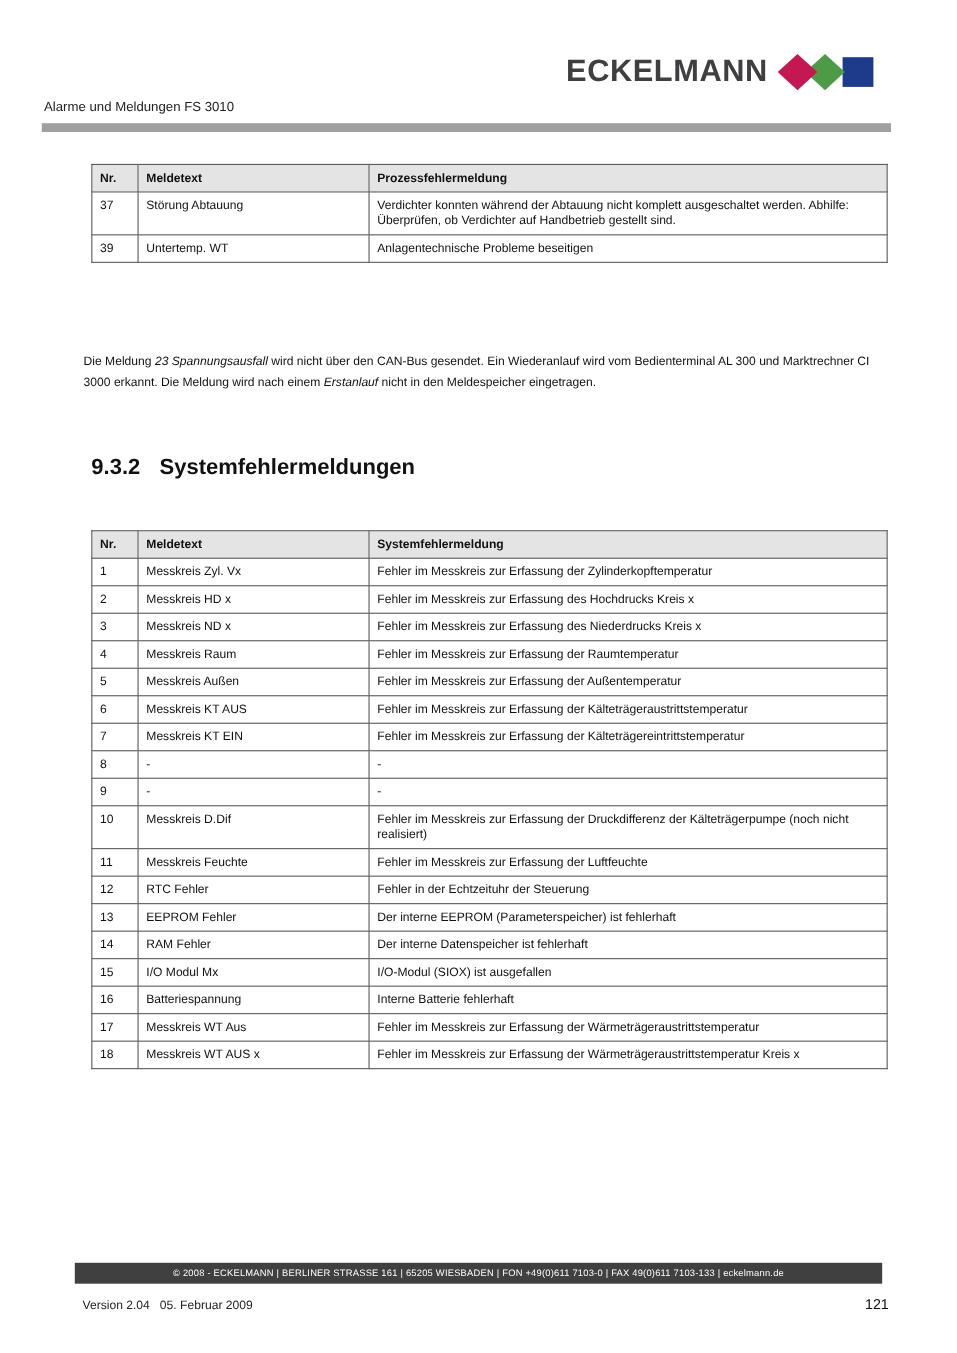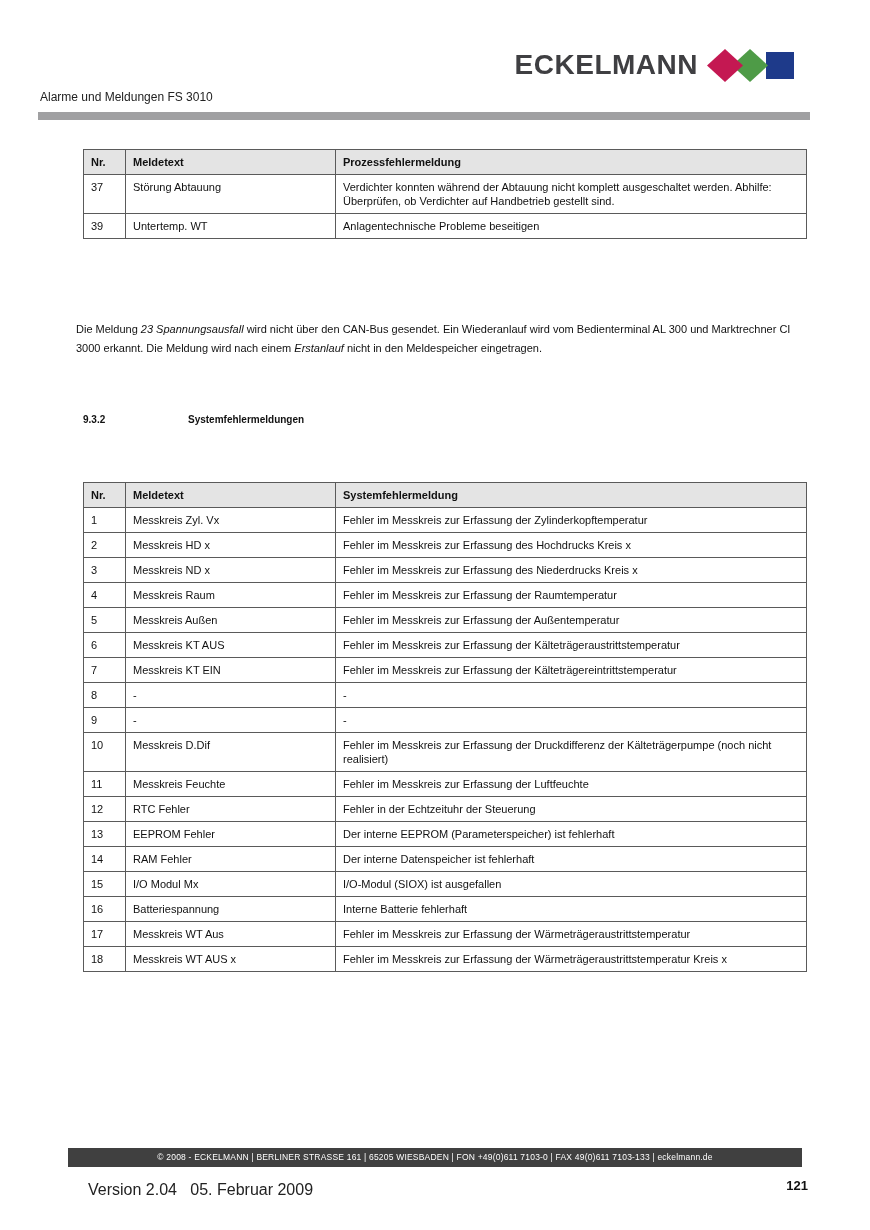--- a/index.html
+++ b/index.html
@@ -56,40 +56,39 @@
   
   .note {
     position:absolute; left:76px; top:320px; width:730px;
     font-size:11px; line-height:19px; color:#111;
   }
   .note .it { font-style:italic; }
 
   
   .section-heading {
     position:absolute; left:83px; top:414px;
-    font-size:10px; font-weight:bold; color:#111;
+    font-size:20px; font-weight:bold; color:#111;
     display:flex;
-    gap:43px;
   }
   .section-heading .sec-num { display:inline-block; width:62px; }
 
   
   .footer-bar {
     position:absolute; left:68px; top:1148px; width:734px; height:19px;
     background:#404040; color:#ffffff;
     font-size:8.5px; line-height:19px; text-align:center;
     letter-spacing:0.2px;
   }
   .version-line {
-    position:absolute; left:88px; top:1181px;
-    font-size:16px; color:#222; white-space:pre;
+    position:absolute; left:75px; top:1181px;
+    font-size:11px; color:#222; white-space:pre;
   }
   .page-number {
     position:absolute; right:62px; top:1178px;
-    font-size:13px; color:#111;font-weight:bold;
+    font-size:13px; color:#111;
   }
 </style>
 </head>
 <body>
 
 <div class="page">
 
   <div class="logo">
     <span class="logo-text">ECKELMANN</span>
     <svg width="92" height="34" viewBox="0 0 92 34">

